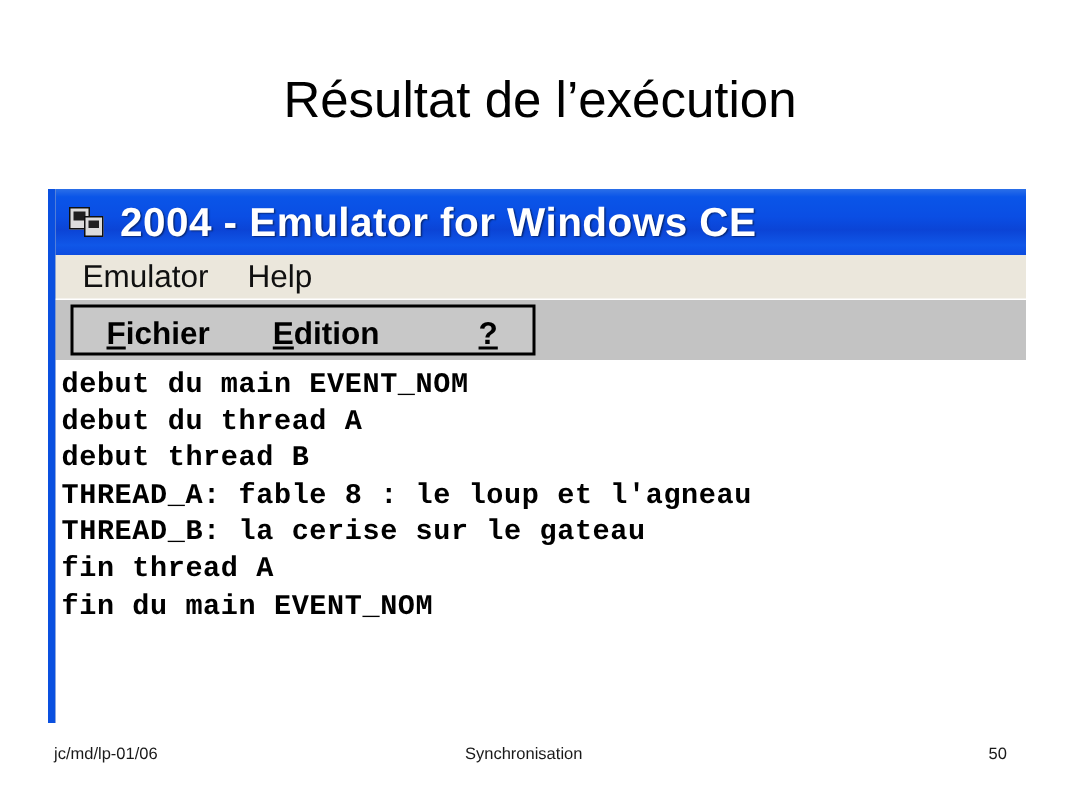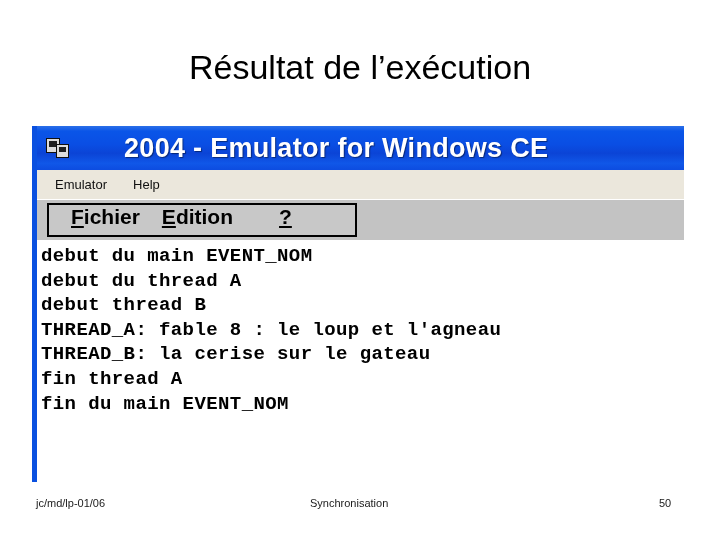--- a/index.html
+++ b/index.html
@@ -51,21 +51,20 @@
                 #2b6fe8 0%,
                 #0a55e8 12%,
                 #0a4ee4 42%,
                 #0b44d6 62%,
                 #1057e8 85%,
                 #0d4ce0 100%);
     display: flex;
     align-items: center;
     padding-left: 9px;
     box-sizing: border-box;
-    gap: 44px;
   }
   .titlebar-icon {
     width: 24px;
     height: 23px;
     position: relative;
     flex: 0 0 auto;
     margin-right: 10px;
   }
   .titlebar-icon .dev-a {
     position: absolute;
@@ -110,21 +109,21 @@
   .menubar {
     height: 30px;
     background: #ebe7dc;
     display: flex;
     align-items: center;
     padding-left: 18px;
     box-sizing: border-box;
     border-bottom: 1px solid #ffffff;
   }
   .menubar-item {
-    font-size: 13px;
+    font-size: 21px;
     color: #101010;
     font-family: "Liberation Sans", sans-serif;
     margin-right: 26px;
     white-space: nowrap;
   }
 
   .toolbar-row {
     height: 40px;
     background: #c3c3c3;
     position: relative;
@@ -132,21 +131,22 @@
   .inner-menu {
     position: absolute;
     left: 10px;
     top: 3px;
     width: 310px;
     height: 34px;
     background: #c8c8c8;
     border: 2px solid #000000;
     box-sizing: border-box;
     display: flex;
-    align-items: flex-start;
+    align-items: flex-end;
+    gap: 20px;
   }
   .inner-menu-item {
     font-family: "Liberation Sans", sans-serif;
     font-size: 21px;
     font-weight: bold;
     color: #000000;
     white-space: nowrap;
     margin-left: 22px;
   }
   .inner-menu-item .mn { text-decoration: underline; }

